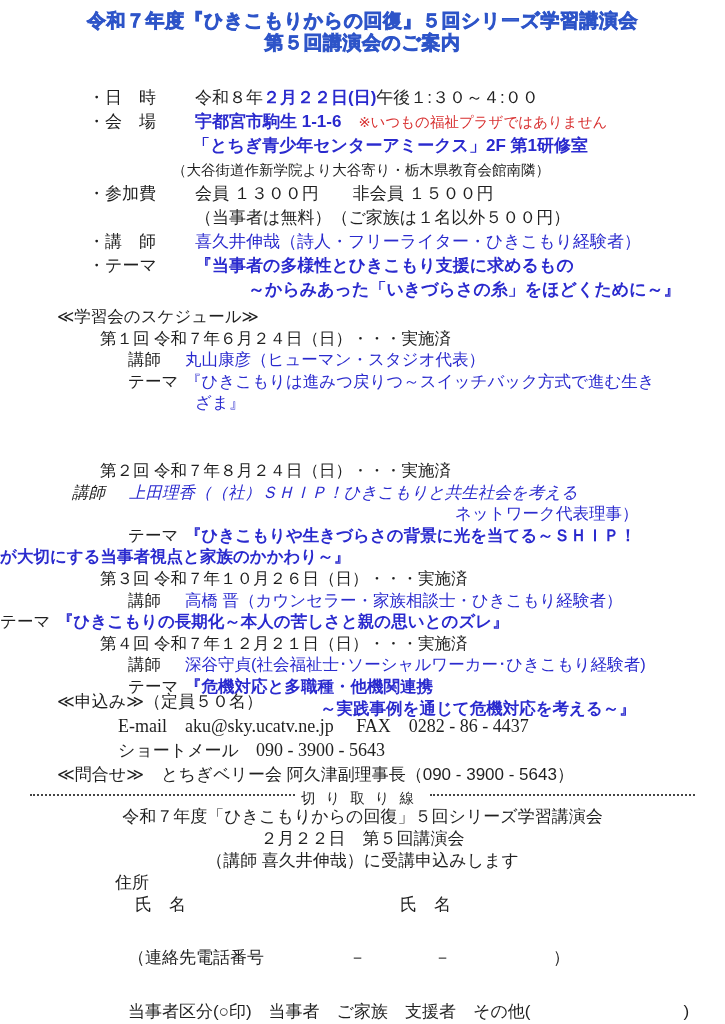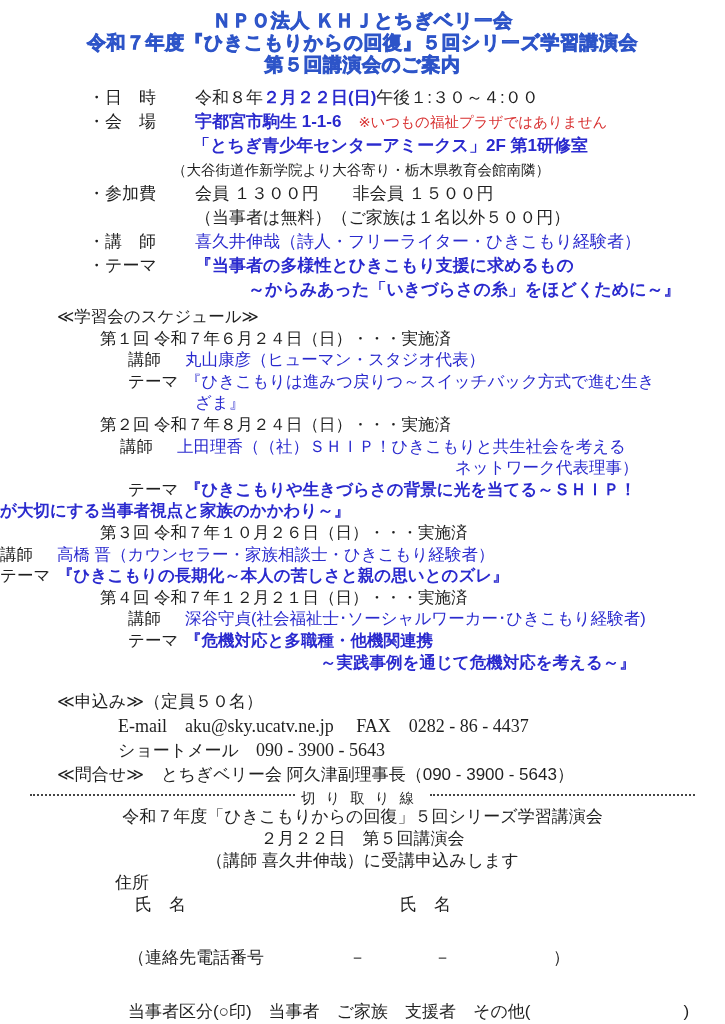--- a/index.html
+++ b/index.html
@@ -52,21 +52,20 @@
   .pl128 { padding-left:128px;margin-top:32px; }
   .pl135 { padding-left:135px; }
   .name-seg { display:inline-block; width:265px; }
 </style>
 </head>
 <body>
 
 <div class="page">
 
   <div class="title-block">
-    <div class="title-line">ＮＰＯ法人 ＫＨＪとちぎベリー会</div>
     <div class="title-line">令和７年度『ひきこもりからの回復』５回シリーズ学習講演会</div>
     <div class="title-line">第５回講演会のご案内</div>
   </div>
 
   <div class="info">
     <div class="iline pl88">
       <span class="lbl">・日　時</span><span>令和８年</span><span class="bluebold">２月２２日(日)</span><span>午後１:３０～４:００</span>
     </div>
     <div class="iline pl88">
       <span class="lbl">・会　場</span><span class="bluebold">宇都宮市駒生 1-1-6</span><span>　</span><span class="red">※いつもの福祉プラザではありません</span>
@@ -101,36 +100,36 @@
     <div class="sline" style="padding-left:128px;">
       <span class="slbl">講師</span><span class="blue">丸山康彦（ヒューマン・スタジオ代表）</span>
     </div>
     <div class="sline" style="padding-left:128px;">
       <span class="slbl">テーマ</span><span class="blue">『ひきこもりは進みつ戻りつ～スイッチバック方式で進む生き</span>
     </div>
     <div class="sline" style="padding-left:195px;">
       <span class="blue">ざま』</span>
     </div>
 
-    <div class="sline" style="padding-left:100px;">第２回 令和７年８月２４日（日）・・・実施済</div>
-    <div class="sline" style="padding-left:120px;">
+    <div class="sline" style="padding-left:100px;margin-top:46px;">第２回 令和７年８月２４日（日）・・・実施済</div>
+    <div class="sline" style="padding-left:72px;font-style:italic;">
       <span class="slbl">講師</span><span class="blue">上田理香（（社）ＳＨＩＰ！ひきこもりと共生社会を考える</span>
     </div>
     <div class="sline" style="padding-left:455px;">
       <span class="blue">ネットワーク代表理事）</span>
     </div>
     <div class="sline" style="padding-left:128px;">
       <span class="slbl">テーマ</span><span class="bluebold">『ひきこもりや生きづらさの背景に光を当てる～ＳＨＩＰ！</span>
     </div>
     <div class="sline" style="">
       <span class="bluebold">が大切にする当事者視点と家族のかかわり～』</span>
     </div>
 
     <div class="sline" style="padding-left:100px;">第３回 令和７年１０月２６日（日）・・・実施済</div>
-    <div class="sline" style="">
+    <div class="sline" style="padding-left:128px;">
       <span class="slbl">講師</span><span class="blue">高橋 晋（カウンセラー・家族相談士・ひきこもり経験者）</span>
     </div>
     <div class="sline" style="">
       <span class="slbl">テーマ</span><span class="bluebold">『ひきこもりの長期化～本人の苦しさと親の思いとのズレ』</span>
     </div>
 
     <div class="sline" style="padding-left:100px;">第４回 令和７年１２月２１日（日）・・・実施済</div>
     <div class="sline" style="padding-left:128px;">
       <span class="slbl">講師</span><span class="blue">深谷守貞(社会福祉士･ソーシャルワーカー･ひきこもり経験者)</span>
     </div>

